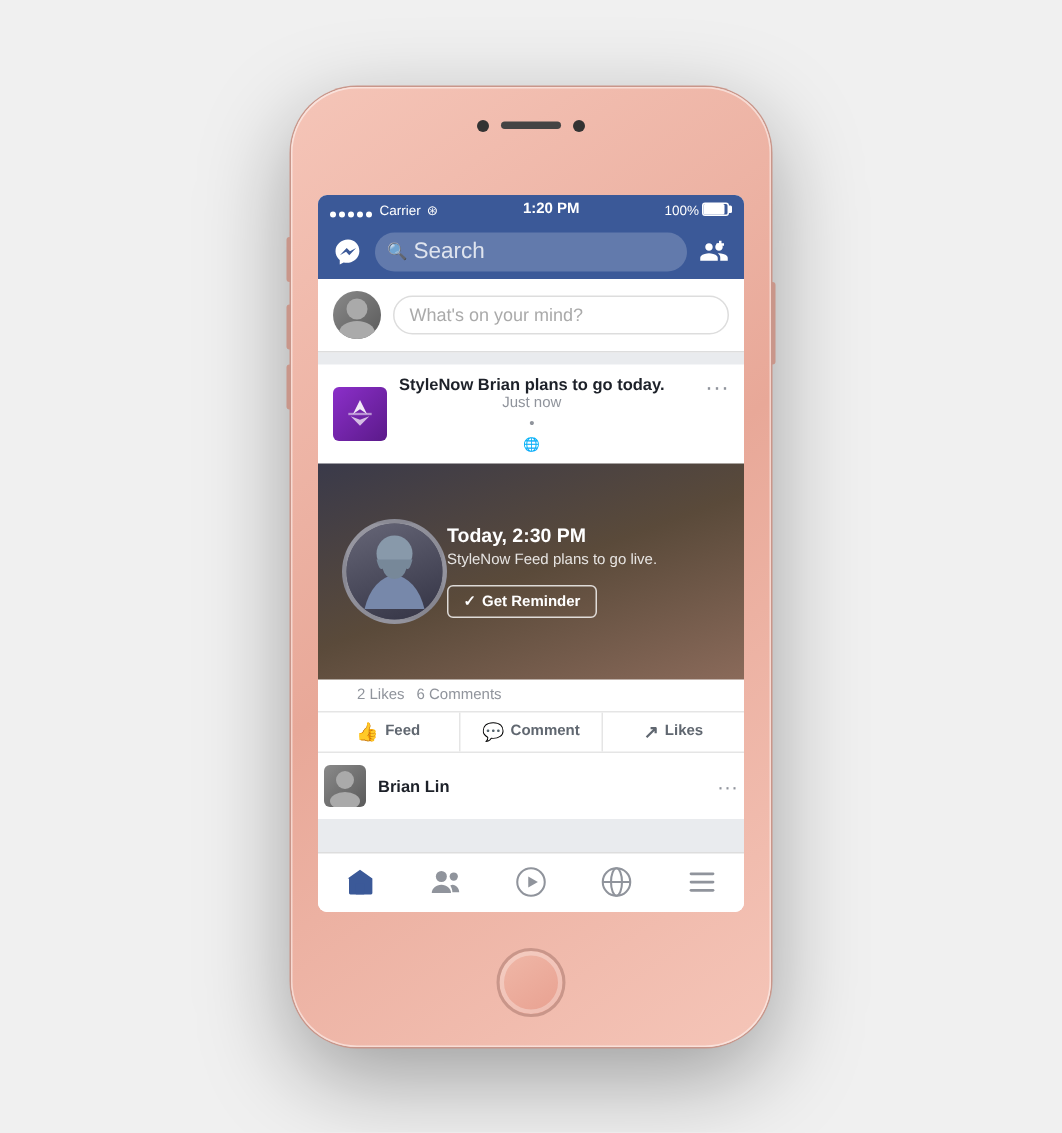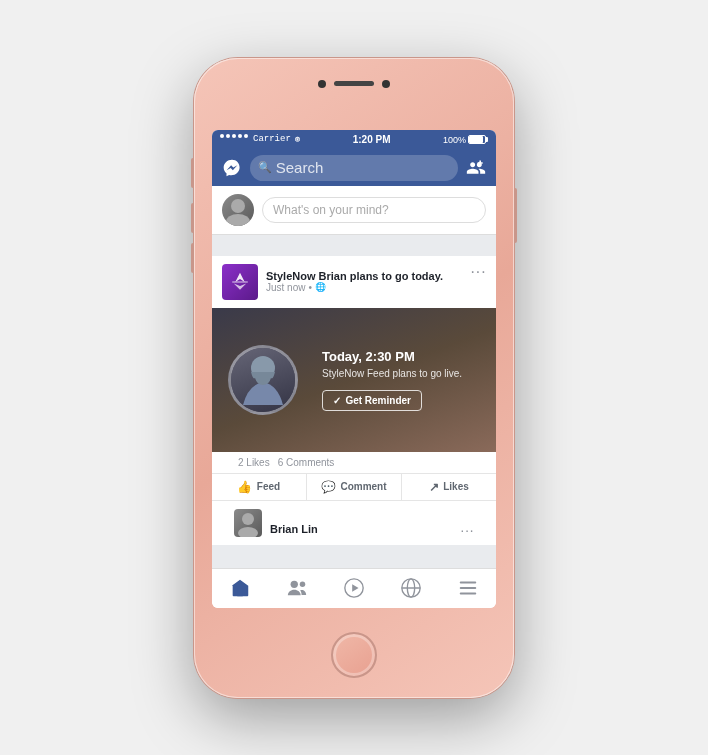--- a/index.html
+++ b/index.html
@@ -107,23 +107,22 @@
       background: #3b5998;
       display: flex;
       align-items: center;
       justify-content: space-between;
       padding: 4px 8px;
       height: 20px;
       flex-shrink: 0;
     }
     .status-left {
       display: flex;
-      align-items: flex-start;
+      align-items: flex-end;
       gap: 2px;
-      font-family: Liberation Mono, monospace;
     }
     .status-dot {
       width: 4px;
       height: 4px;
       background: white;
       border-radius: 50%;
     }
     .status-carrier {
       color: white;
       font-size: 9px;
@@ -229,21 +228,21 @@
     }
 
     
     .status-bar-post {
       background: white;
       display: flex;
       align-items: center;
       padding: 8px 10px;
       gap: 8px;
       border-bottom: 1px solid #ddd;
-      margin-bottom: 21px;
+      margin-bottom: 8px;
     }
     .user-avatar-sm {
       width: 32px;
       height: 32px;
       border-radius: 50%;
       background: #ccc;
       overflow: hidden;
       flex-shrink: 0;
     }
     .whats-on-mind {
@@ -277,22 +276,23 @@
     }
     .post-author {
       font-size: 11px;
       font-weight: 700;
       color: #1d2129;
     }
     .post-time {
       font-size: 10px;
       color: #90949c;
       display: flex;
-      align-items: flex-start;
+      align-items: center;
       gap: 3px;
+      flex-direction: column;
     }
     .more-icon {
       color: #90949c;
       font-size: 16px;
       line-height: 1;
     }
 
     .post-text {
       font-size: 11px;
       color: #1d2129;
@@ -305,21 +305,21 @@
 
     
     .live-preview {
       margin: 0;
       background: linear-gradient(160deg, #3a3a4a, #5a4a3a, #8a6a5a);
       position: relative;
       height: 144px;
       display: flex;
       align-items: center;
       justify-content: center;
-      gap: 24px;
+      gap: 0;
       padding: 16px;
     }
     .live-avatar {
       width: 70px;
       height: 70px;
       border-radius: 50%;
       background: linear-gradient(135deg, #556, #334);
       border: 3px solid rgba(255,255,255,0.4);
       overflow: hidden;
       display: flex;
@@ -408,22 +408,22 @@
       border-right: none;
     }
     .action-btn-icon {
       font-size: 12px;
     }
 
     
     .comment-preview {
       background: white;
       display: flex;
-      align-items: flex-end;
-      padding: 8px 22px;
+      align-items: center;
+      padding: 8px 4px;
       gap: 8px;
     }
     .commenter-avatar {
       width: 28px;
       height: 28px;
       border-radius: 4px;
       background: #ccc;
       overflow: hidden;
       flex-shrink: 0;
     }

